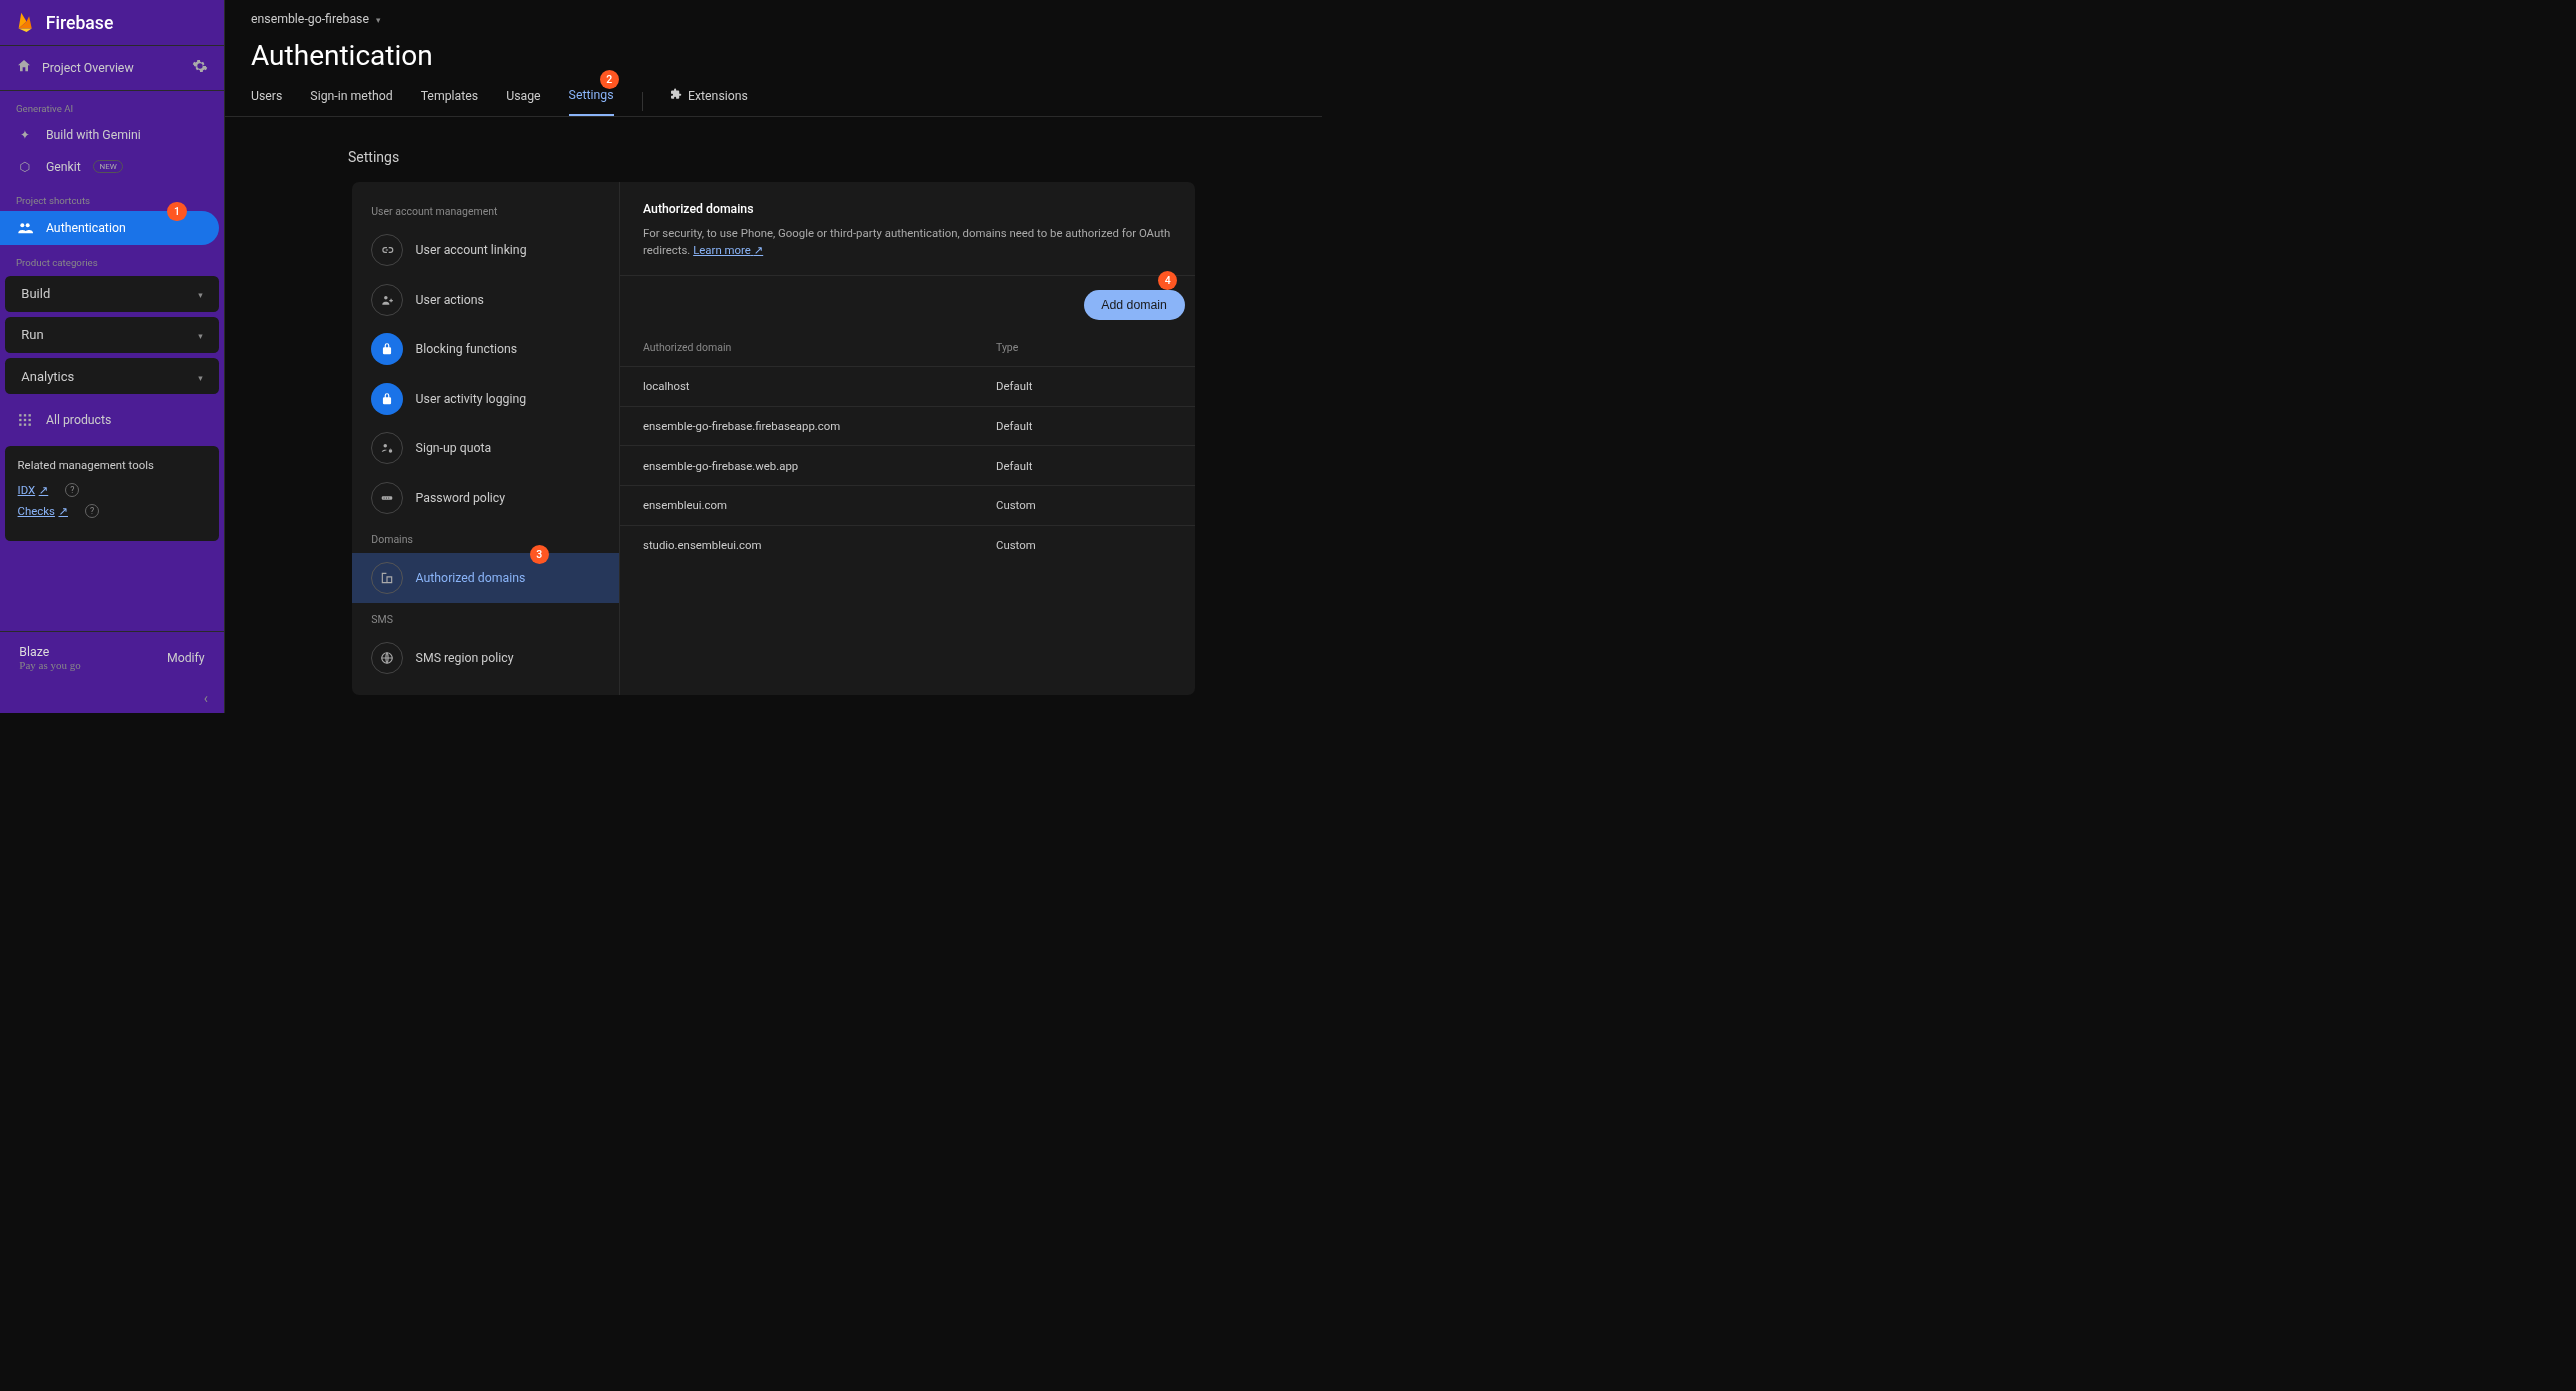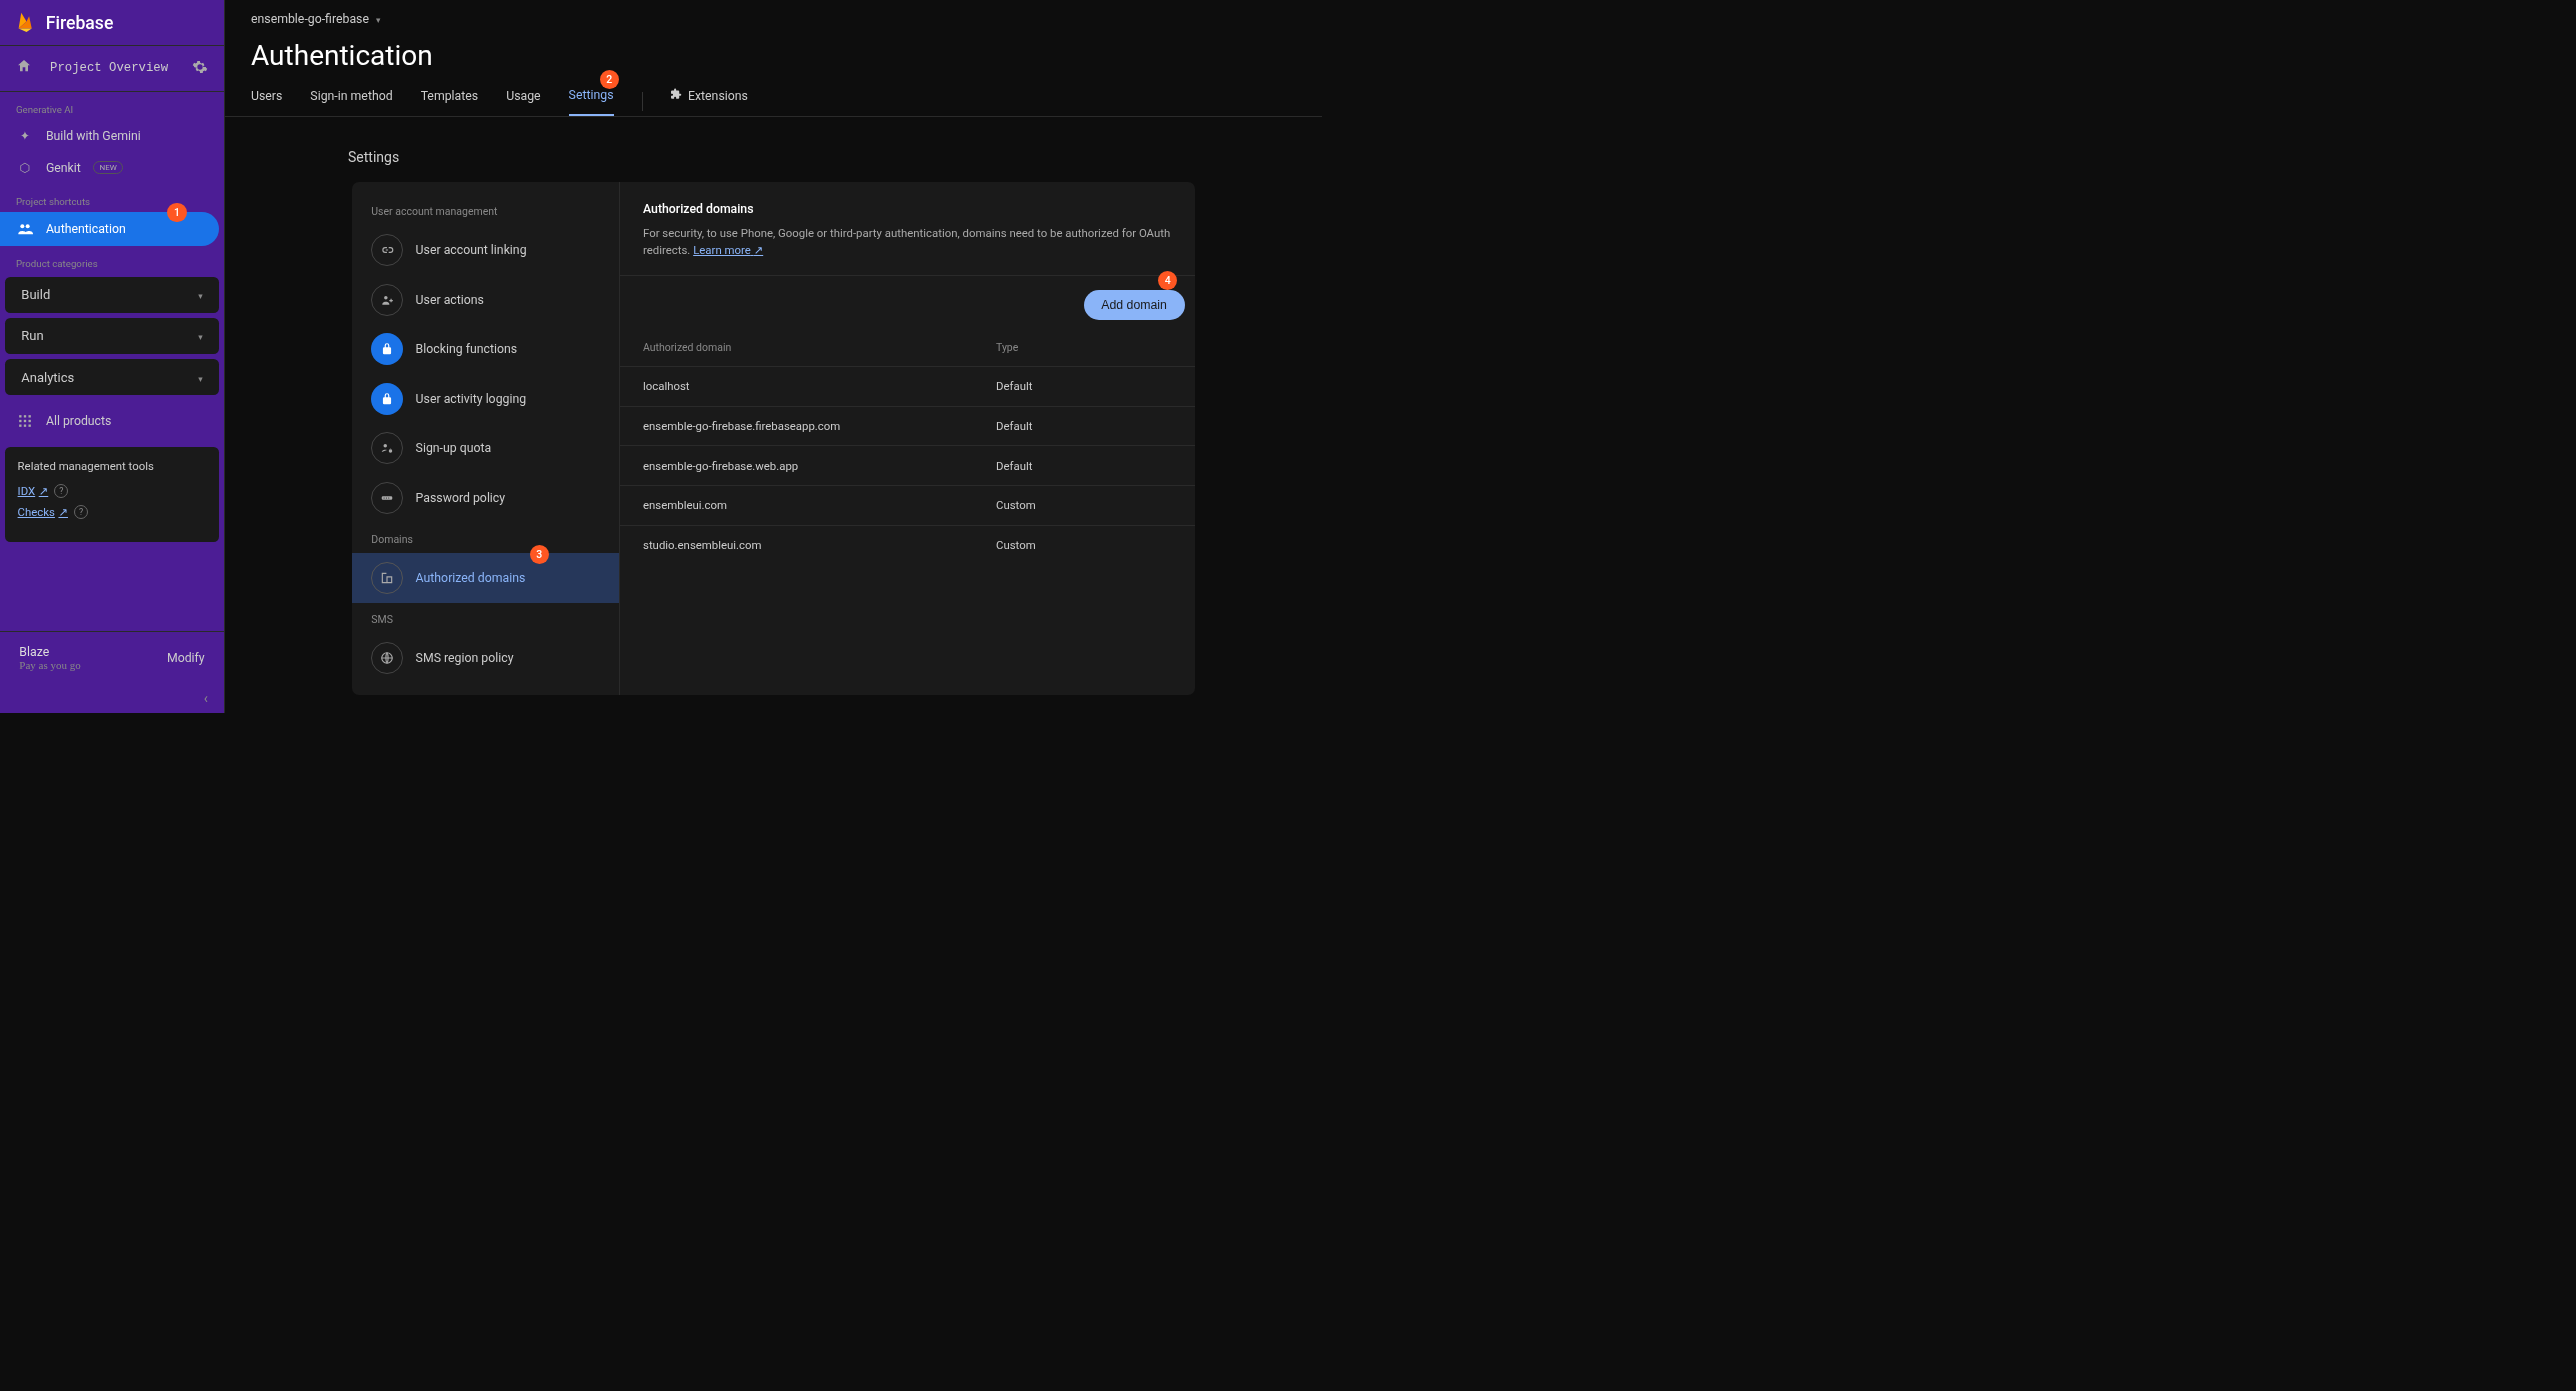--- a/index.html
+++ b/index.html
@@ -28,21 +28,21 @@
 }
 .logo-row svg { width: 21px; height: 21px; }
 .logo-row .brand { font-size: 17.6px; font-weight: 500; color: #fff; }
 .project-row {
   display: flex;
   align-items: center;
   justify-content: space-between;
   padding: 12.3px 16px;
   border-bottom: 0.9px solid #2a2a2a;
 }
-.project-row .left { display: flex; align-items: center; gap: 18px; font-family: Liberation Mono, monospace; }
+.project-row .left { display: flex; align-items: center; gap: 10px; }
 .project-row .left span { font-size: 12.3px; color: #ccc; }
 .section-label {
   font-size: 9.7px;
   color: #888;
   padding: 12.3px 16px 5.3px;
 }
 .nav-item {
   display: flex;
   align-items: center;
   gap: 12.3px;
@@ -80,21 +80,21 @@
   cursor: pointer;
 }
 .dev-tools {
   margin: 10.5px 5.3px;
   padding: 12.3px 12.3px 16px;
   background: #1a1a1a;
   border-radius: 5.3px;
 }
 .dev-tools .title { font-size: 11.4px; color: #ccc; margin-bottom: 10.5px; }
 .dev-tools a { color: #8ab4f8; text-decoration: underline; font-size: 11.4px; display: inline-flex; align-items: center; gap: 3.5px; }
-.dev-tools .row { margin-bottom: 7px; display: flex; align-items: center; gap: 6px; }
+.dev-tools .row { margin-bottom: 7px; display: flex; align-items: center; gap: 17px; }
 .sidebar-footer {
   margin-top: auto;
   border-top: 0.9px solid #2a2a2a;
   padding: 12.3px 19.3px;
   display: flex;
   align-items: center;
   justify-content: space-between;
 }
 .sidebar-footer .plan { font-size: 12.3px; color: #ddd; }
 .sidebar-footer .sub { font-size: 11px; color: #888; font-family: Liberation Serif, serif; }

